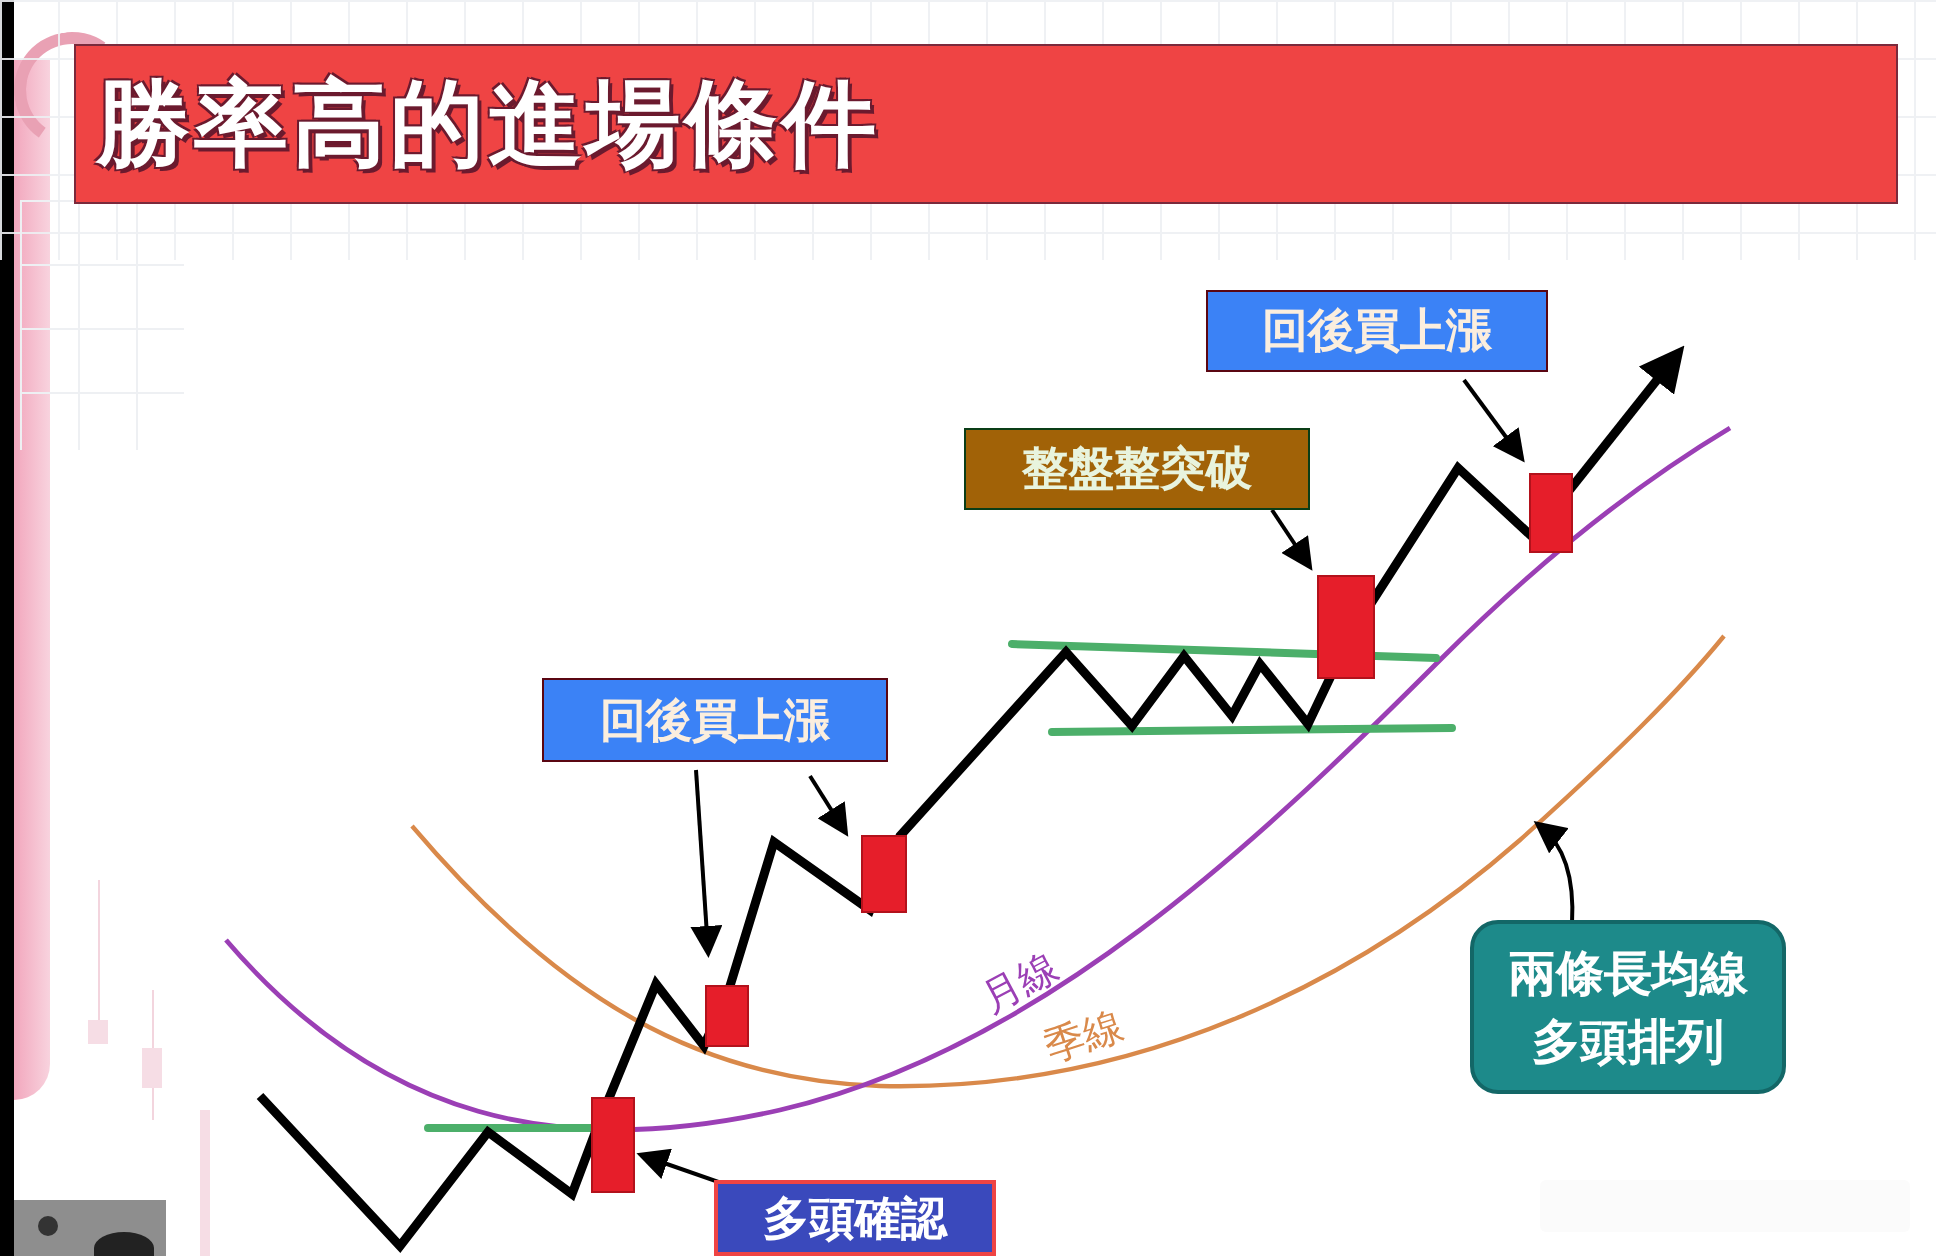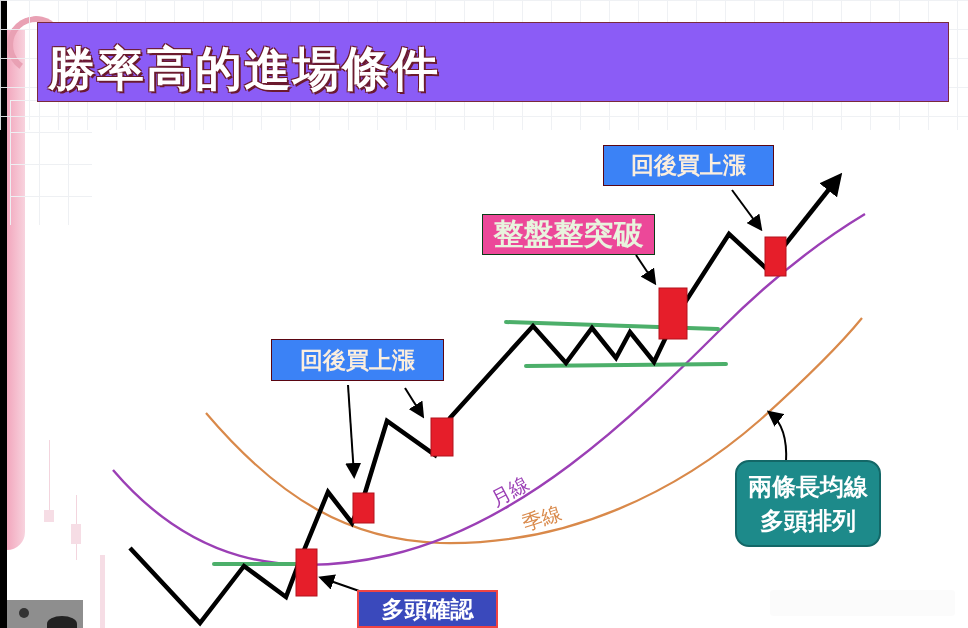--- a/index.html
+++ b/index.html
@@ -29,37 +29,37 @@
     }
     .grid-left {
       position: absolute; left: 10px; top: 100px; width: 82px; height: 125px;
       background-image:
         linear-gradient(to right, #eef0f3 1px, transparent 1px),
         linear-gradient(to bottom, #eef0f3 1px, transparent 1px);
       background-size: 29px 32px;
     }
     .title-banner {
       position: absolute; left: 37px; top: 22px; width: 912px; height: 80px;
-      background: #8b5cf6; border: 1px solid #7a2a3c; box-sizing: border-box;
-      display: flex; align-items: flex-end;
+      background: #ef4444; border: 1px solid #7a2a3c; box-sizing: border-box;
+      display: flex; align-items: center;
     }
     .title-text {
       color: #fff; font-size: 47px; font-weight: bold; letter-spacing: 2px;
       padding-left: 10px;
       text-shadow: 2px 2px 0 #6b1a2e, -1px -1px 0 #6b1a2e, 1px -1px 0 #6b1a2e, -1px 1px 0 #6b1a2e;
       font-family: "DejaVu Sans", sans-serif;
     }
     .chart-svg { position: absolute; left: 0; top: 0; }
     .label-box {
       position: absolute; display: flex; align-items: center; justify-content: center;
       font-weight: bold; box-sizing: border-box;
       font-family: "DejaVu Sans", sans-serif;
     }
     .label-maroon { background: #3b82f6; color: #fbeede; font-size: 23px; border: 1px solid #5a0612; }
-    .label-green { background: #ec4899; color: #e8f4de; font-size: 30px; border: 1px solid #0a3d17; text-align: center; }
+    .label-green { background: #a16207; color: #e8f4de; font-size: 23px; border: 1px solid #0a3d17; text-align: center; }
     .label-blue { background: #3a49bc; color: #ffffff; font-size: 23px; border: 2px solid #ef4444; }
     .label-teal {
       background: #1d8a8a; color: #ffffff; font-size: 24px; border: 2px solid #136767;
       border-radius: 14px; flex-direction: column; line-height: 34px;
     }
     .curve-label {
       position: absolute; font-size: 20px; font-family: "DejaVu Sans", sans-serif;
     }
     .webcam {
       position: absolute; left: 7px; top: 600px; width: 76px; height: 28px; background: #8e8e8e;
@@ -142,21 +142,21 @@
 </div>
 <div class="label-box label-green" style="left:482px;top:214px;width:173px;height:41px;">
   <span>整盤整突破</span>
 </div>
 <div class="label-box label-maroon" style="left:603px;top:145px;width:171px;height:41px;">
   <span>回後買上漲</span>
 </div>
 <div class="label-box label-blue" style="left:357px;top:590px;width:141px;height:38px;">
   <span>多頭確認</span>
 </div>
-<div class="label-box label-teal" style="left:735px;top:460px;width:146px;height:87px;">
+<div class="label-box label-teal" style="left:735px;top:460px;width:158px;height:87px;">
   <span>兩條長均線</span>
   <span>多頭排列</span>
 </div>
 
 <div class="webcam">
   <div class="webcam-dot"></div>
   <div class="webcam-head"></div>
 </div>
 <div class="watermark"></div>
 

